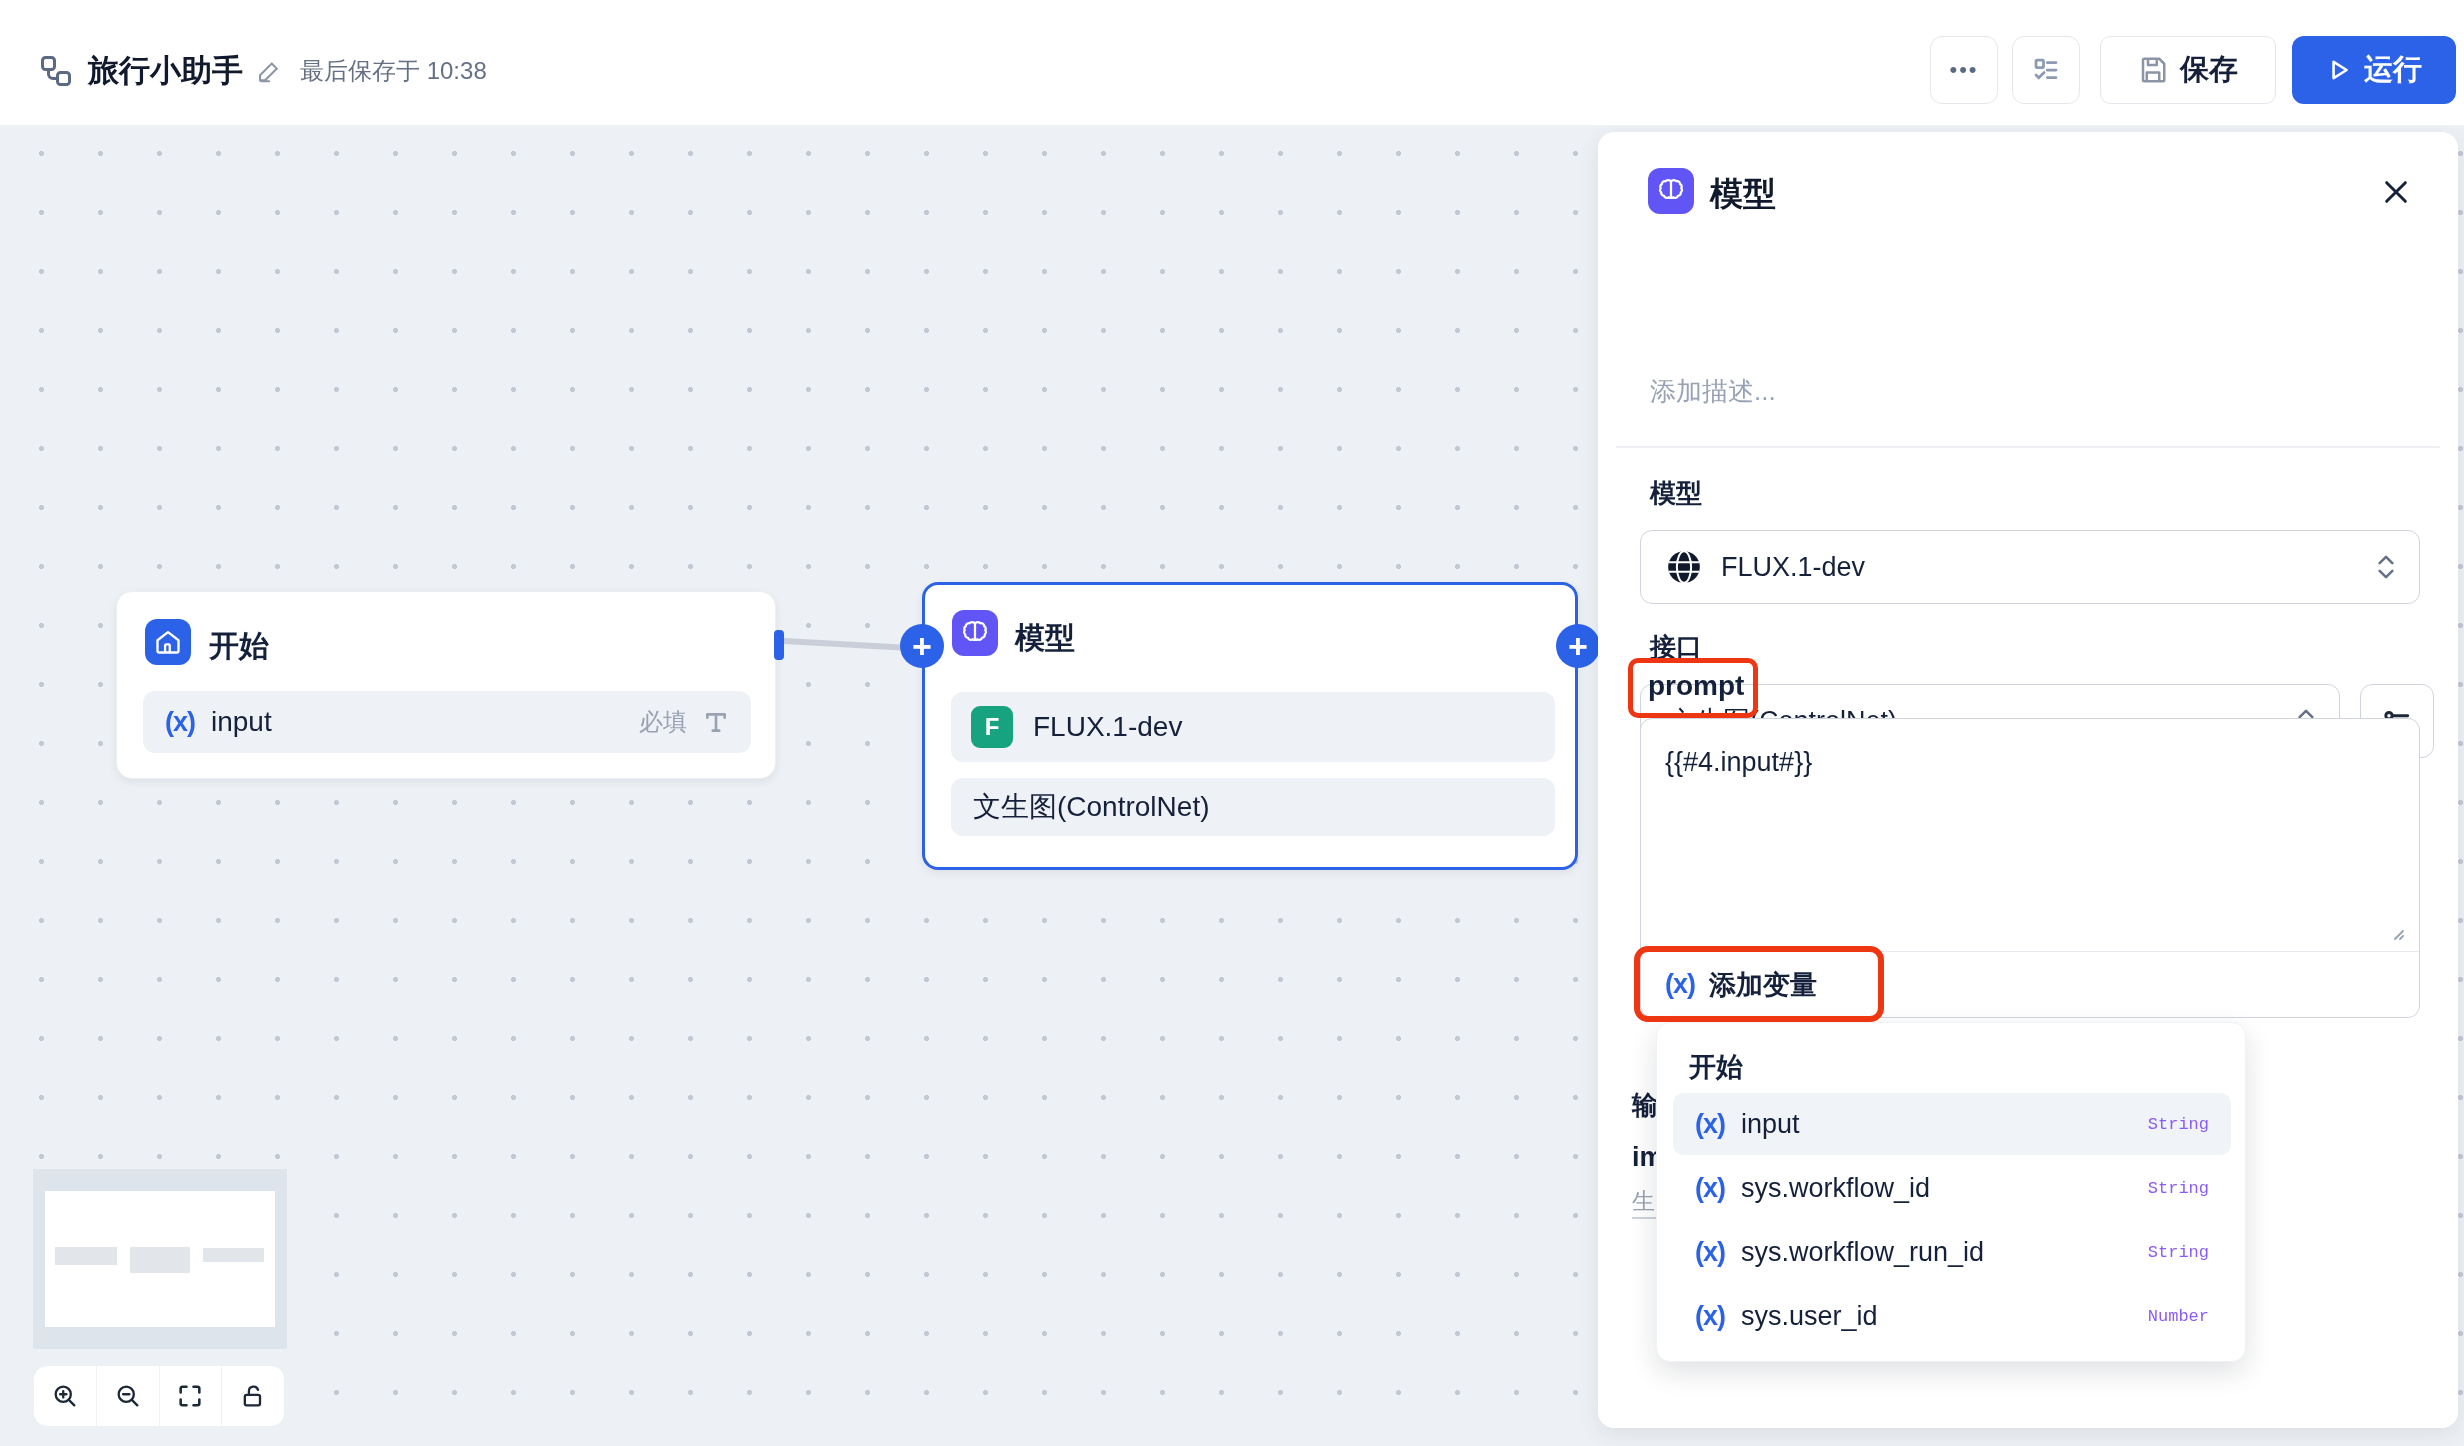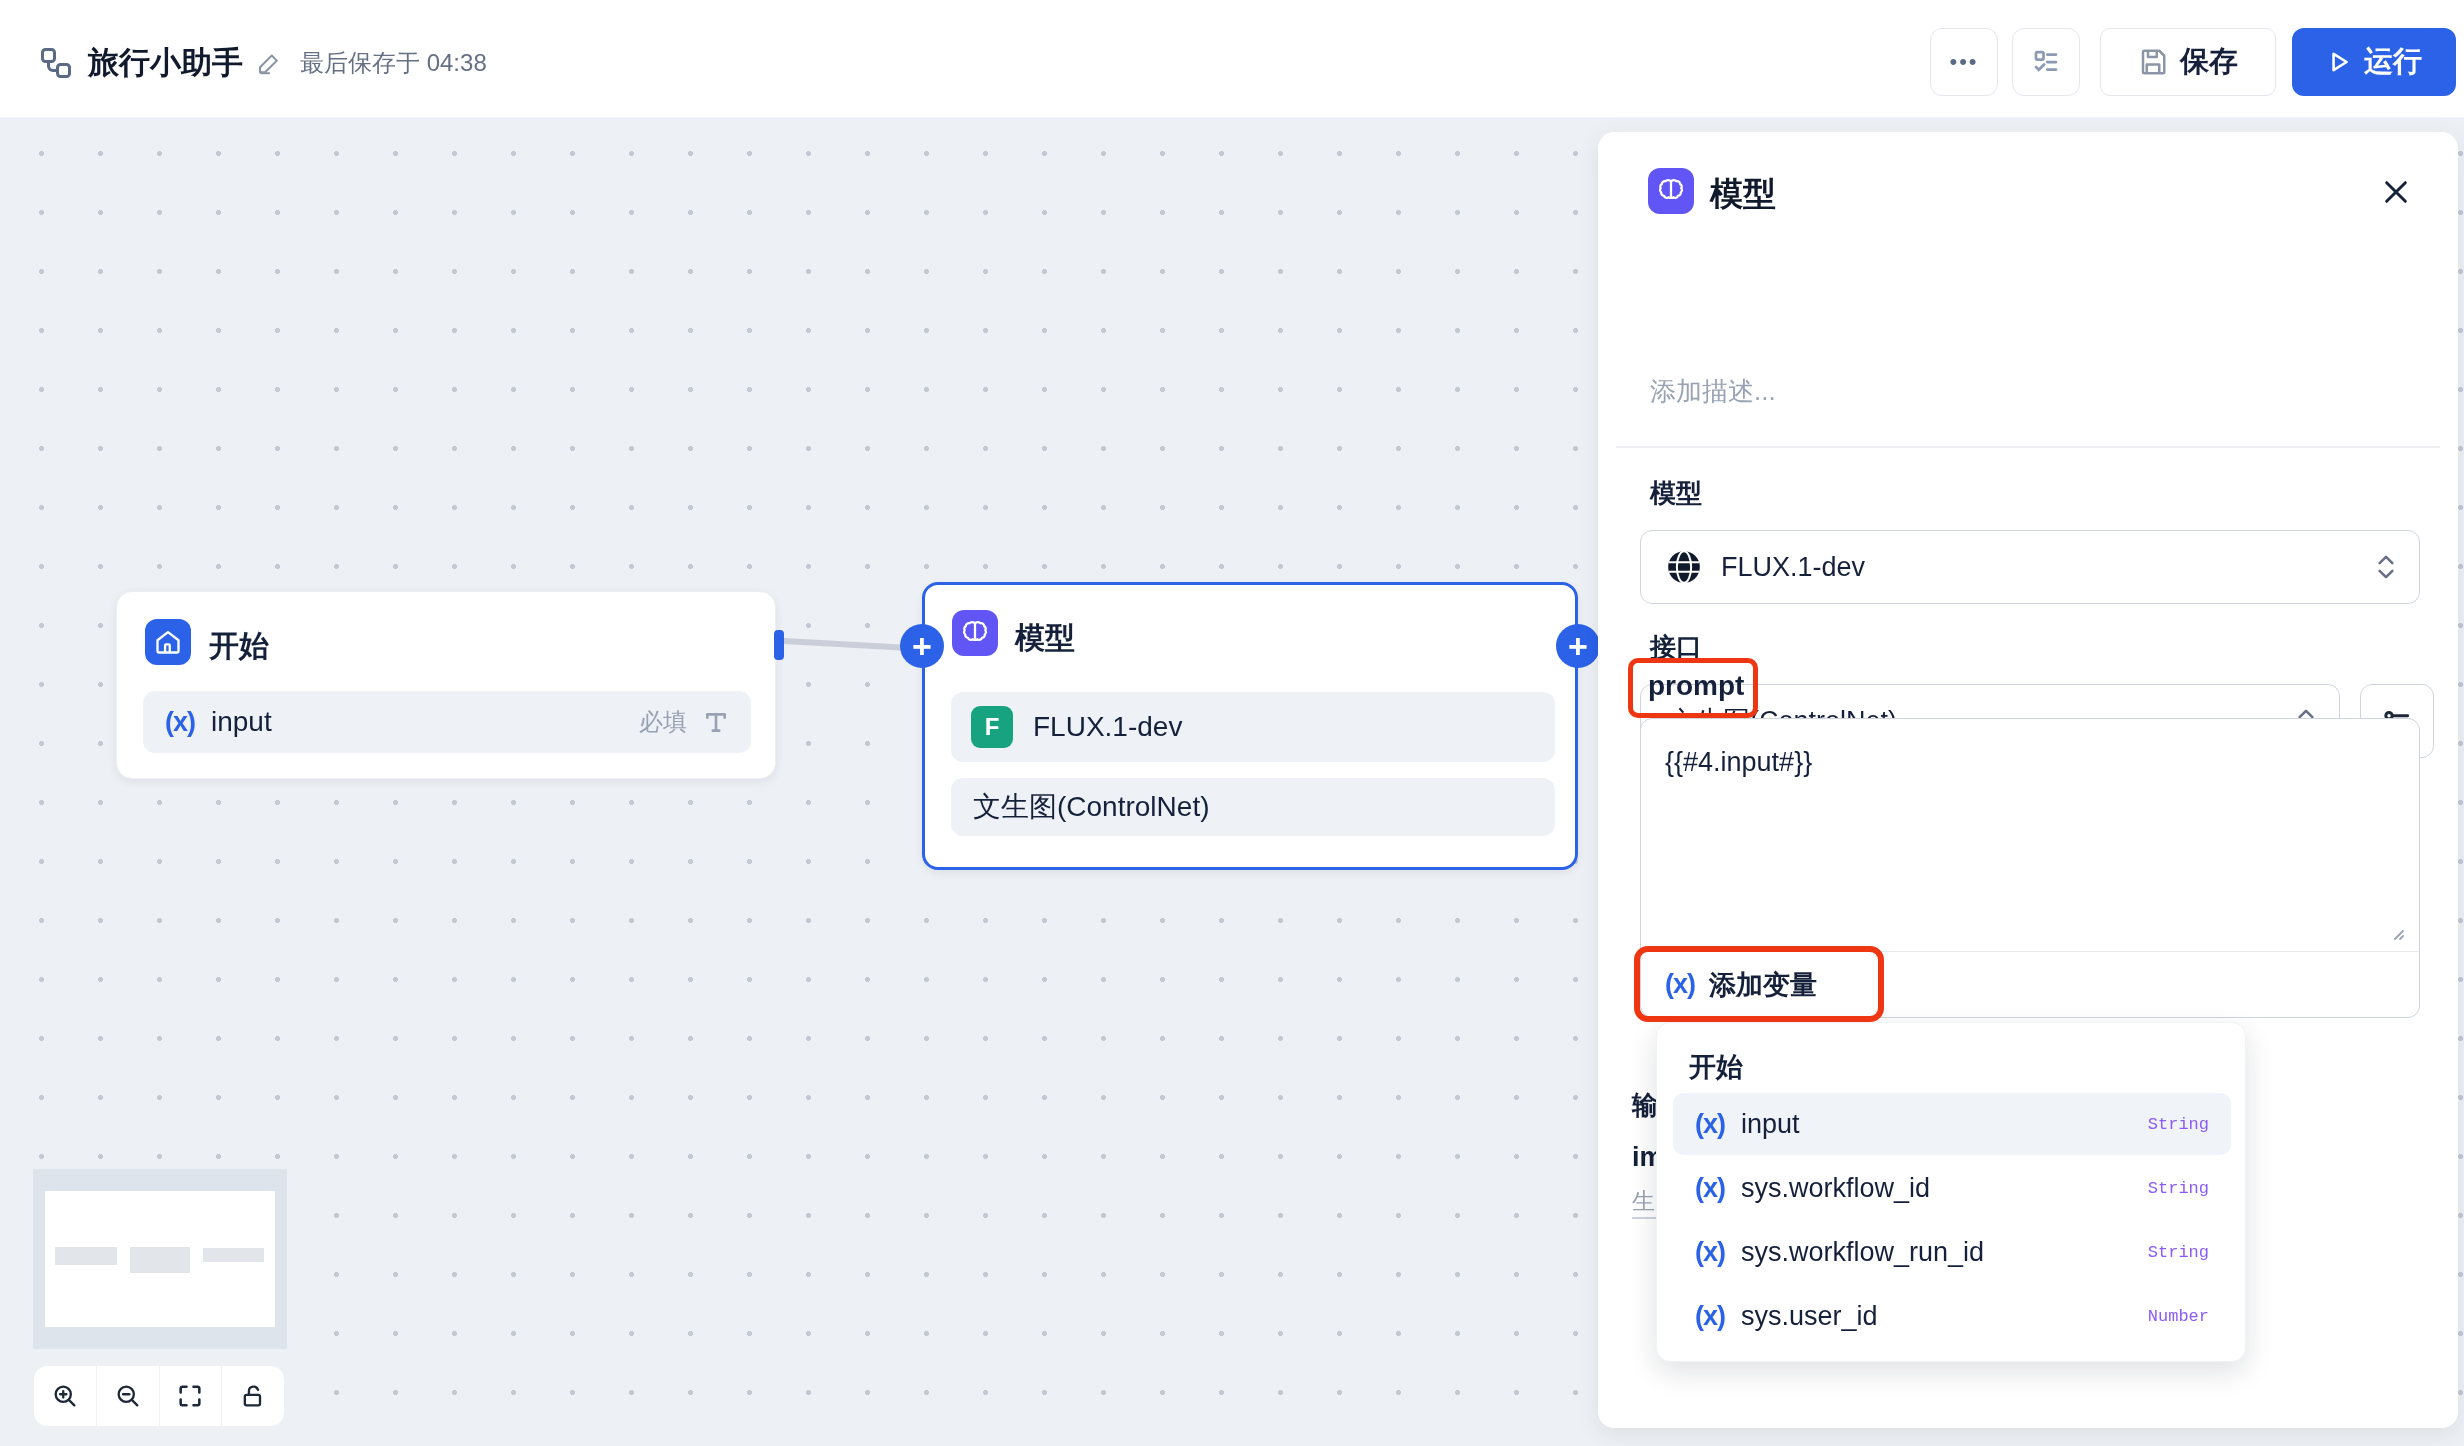--- a/index.html
+++ b/index.html
@@ -6,21 +6,21 @@
   html,body { width:2464px; height:1446px; overflow:hidden;
     font-family:"Liberation Sans","DejaVu Sans",sans-serif; color:#101828; }
   .abs { position:absolute; }
 
   
   #canvas { left:0; top:110px; width:2464px; height:1336px; background:#edf0f4;
     background-image:radial-gradient(circle,#c3c9d3 2.3px,transparent 2.5px);
     background-size:59px 59px; background-position:12px 14px; }
 
   
-  #header { left:0; top:8px; width:2464px; height:110px; background:#ffffff;
+  #header { left:0; top:16px; width:2464px; height:110px; background:#ffffff;
     border-bottom:1px solid #f0f2f5; z-index:20; }
   #wf-title { left:88px; top:0; height:110px; line-height:110px; font-size:31px; font-weight:bold; color:#111a2c;}
   #saved { left:300px; top:0; height:110px; line-height:110px; font-size:24px; color:#667085;}
   .hbtn { top:20px; height:68px; background:#fff; border:1.5px solid #e4e7ec; border-radius:12px;
     display:flex; align-items:center; justify-content:center; gap:12px; }
   #btn-more { left:1930px; width:68px; }
   #btn-checklist { left:2012px; width:68px; }
   #btn-save { left:2100px; width:176px; font-size:29px; font-weight:bold; color:#16203a;border-radius:10px;}
   #btn-run { left:2292px; width:164px; background:#2b62e8; border:none; color:#fff;
     font-size:29px; font-weight:bold; }
@@ -175,21 +175,21 @@
       <rect x="13" y="13" width="8" height="8" rx="2"></rect>
       <path d="M7 11 v3 a3 3 0 0 0 3 3 h3"></path>
     </svg>
   </div>
   <div id="wf-title" class="abs">旅行小助手</div>
   <div class="abs" style="left:256px;top:42px;">
     <svg width="27" height="27" viewBox="0 0 24 24" fill="none" stroke="#8c95a6" stroke-width="2" stroke-linecap="round">
       <path d="M14.5 4.5 l5 5 L8 21 H3 v-5 Z M4 22 h8" transform="scale(0.9) translate(1,1)"></path>
     </svg>
   </div>
-  <div id="saved" class="abs">最后保存于 04:38</div>
+  <div id="saved" class="abs">最后保存于 10:38</div>
 
   <div id="btn-more" class="hbtn abs">
     <span style="color:#5a6a85;font-size:22px;letter-spacing:2px;">•••</span>
   </div>
   <div id="btn-checklist" class="hbtn abs">
     <svg width="30" height="30" viewBox="0 0 24 24" fill="none" stroke="#8c9ab3" stroke-width="2.2" stroke-linecap="round">
       <rect x="4" y="4" width="6" height="6" rx="1"></rect>
       <path d="M13 6 h7 M13 12 h7 M13 18 h7 M4 16 l2.2 2.2 L10.5 14"></path>
     </svg>
   </div>

